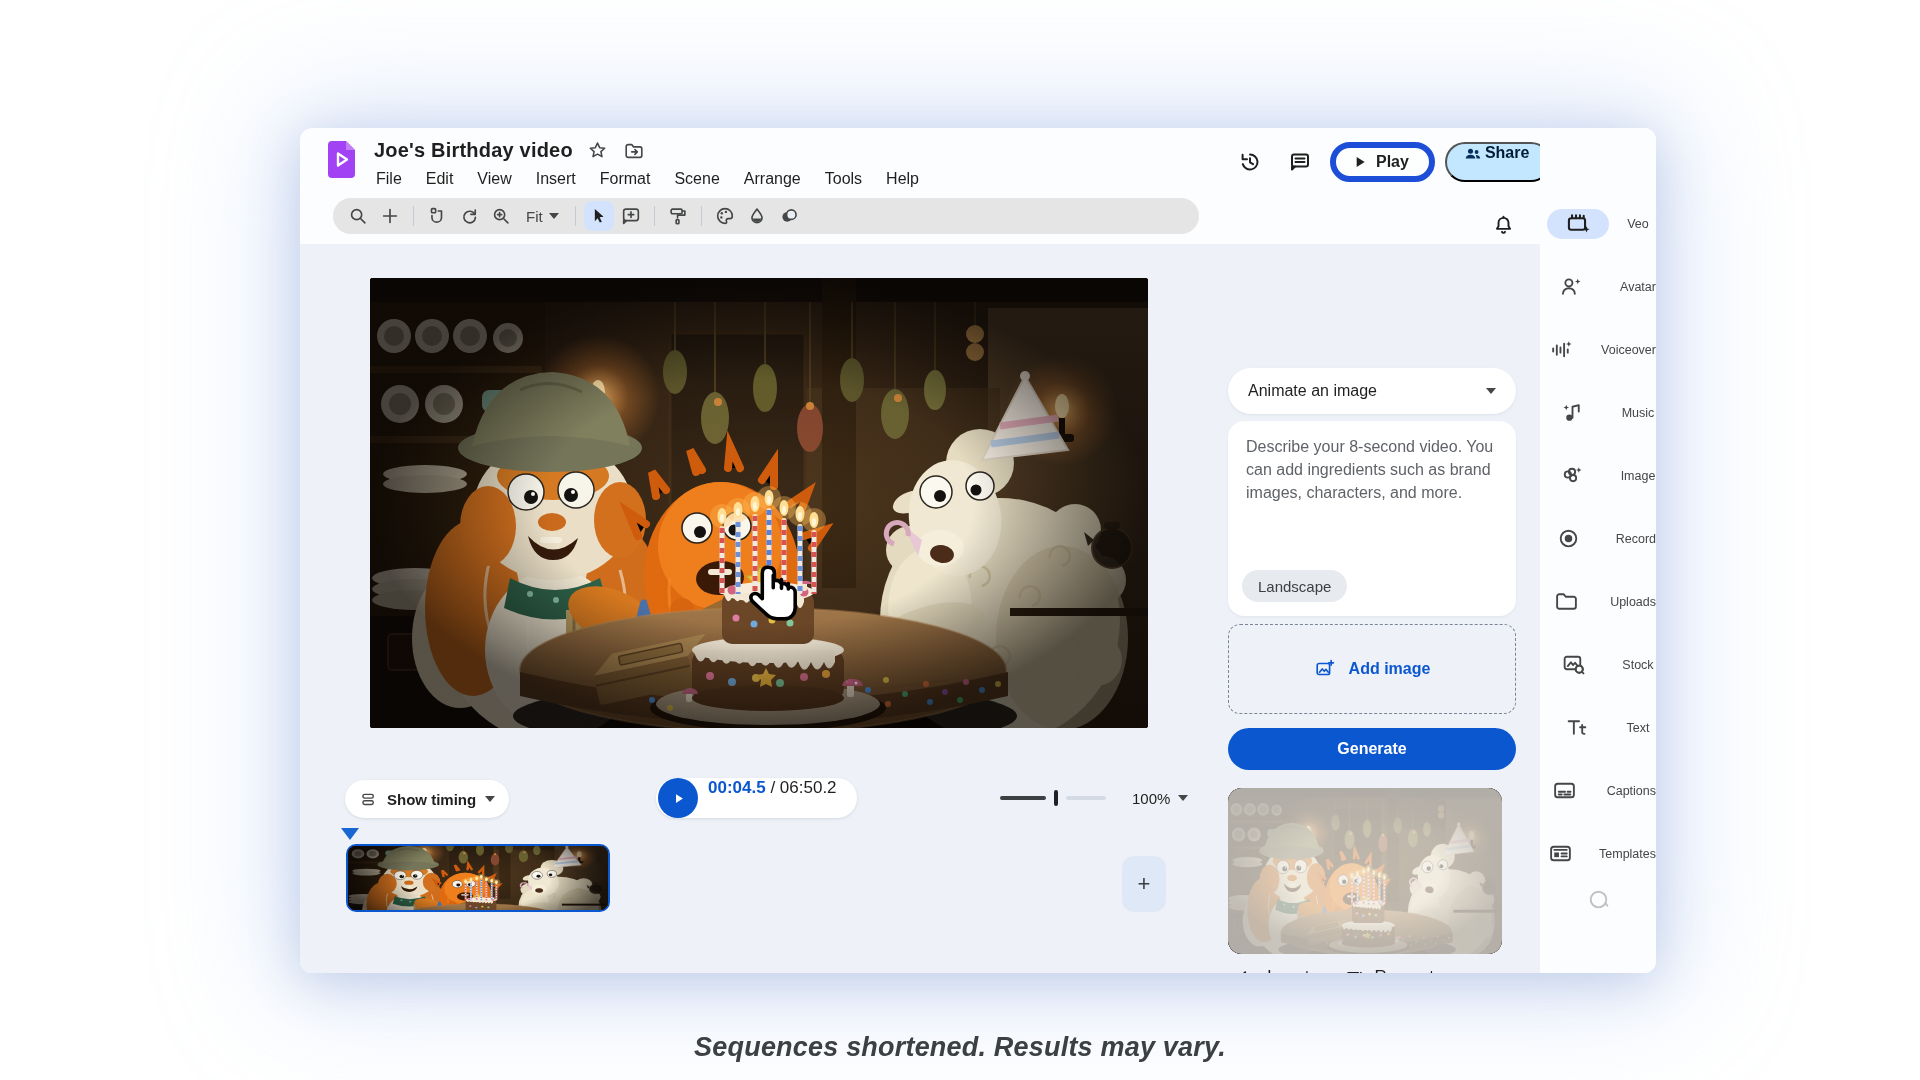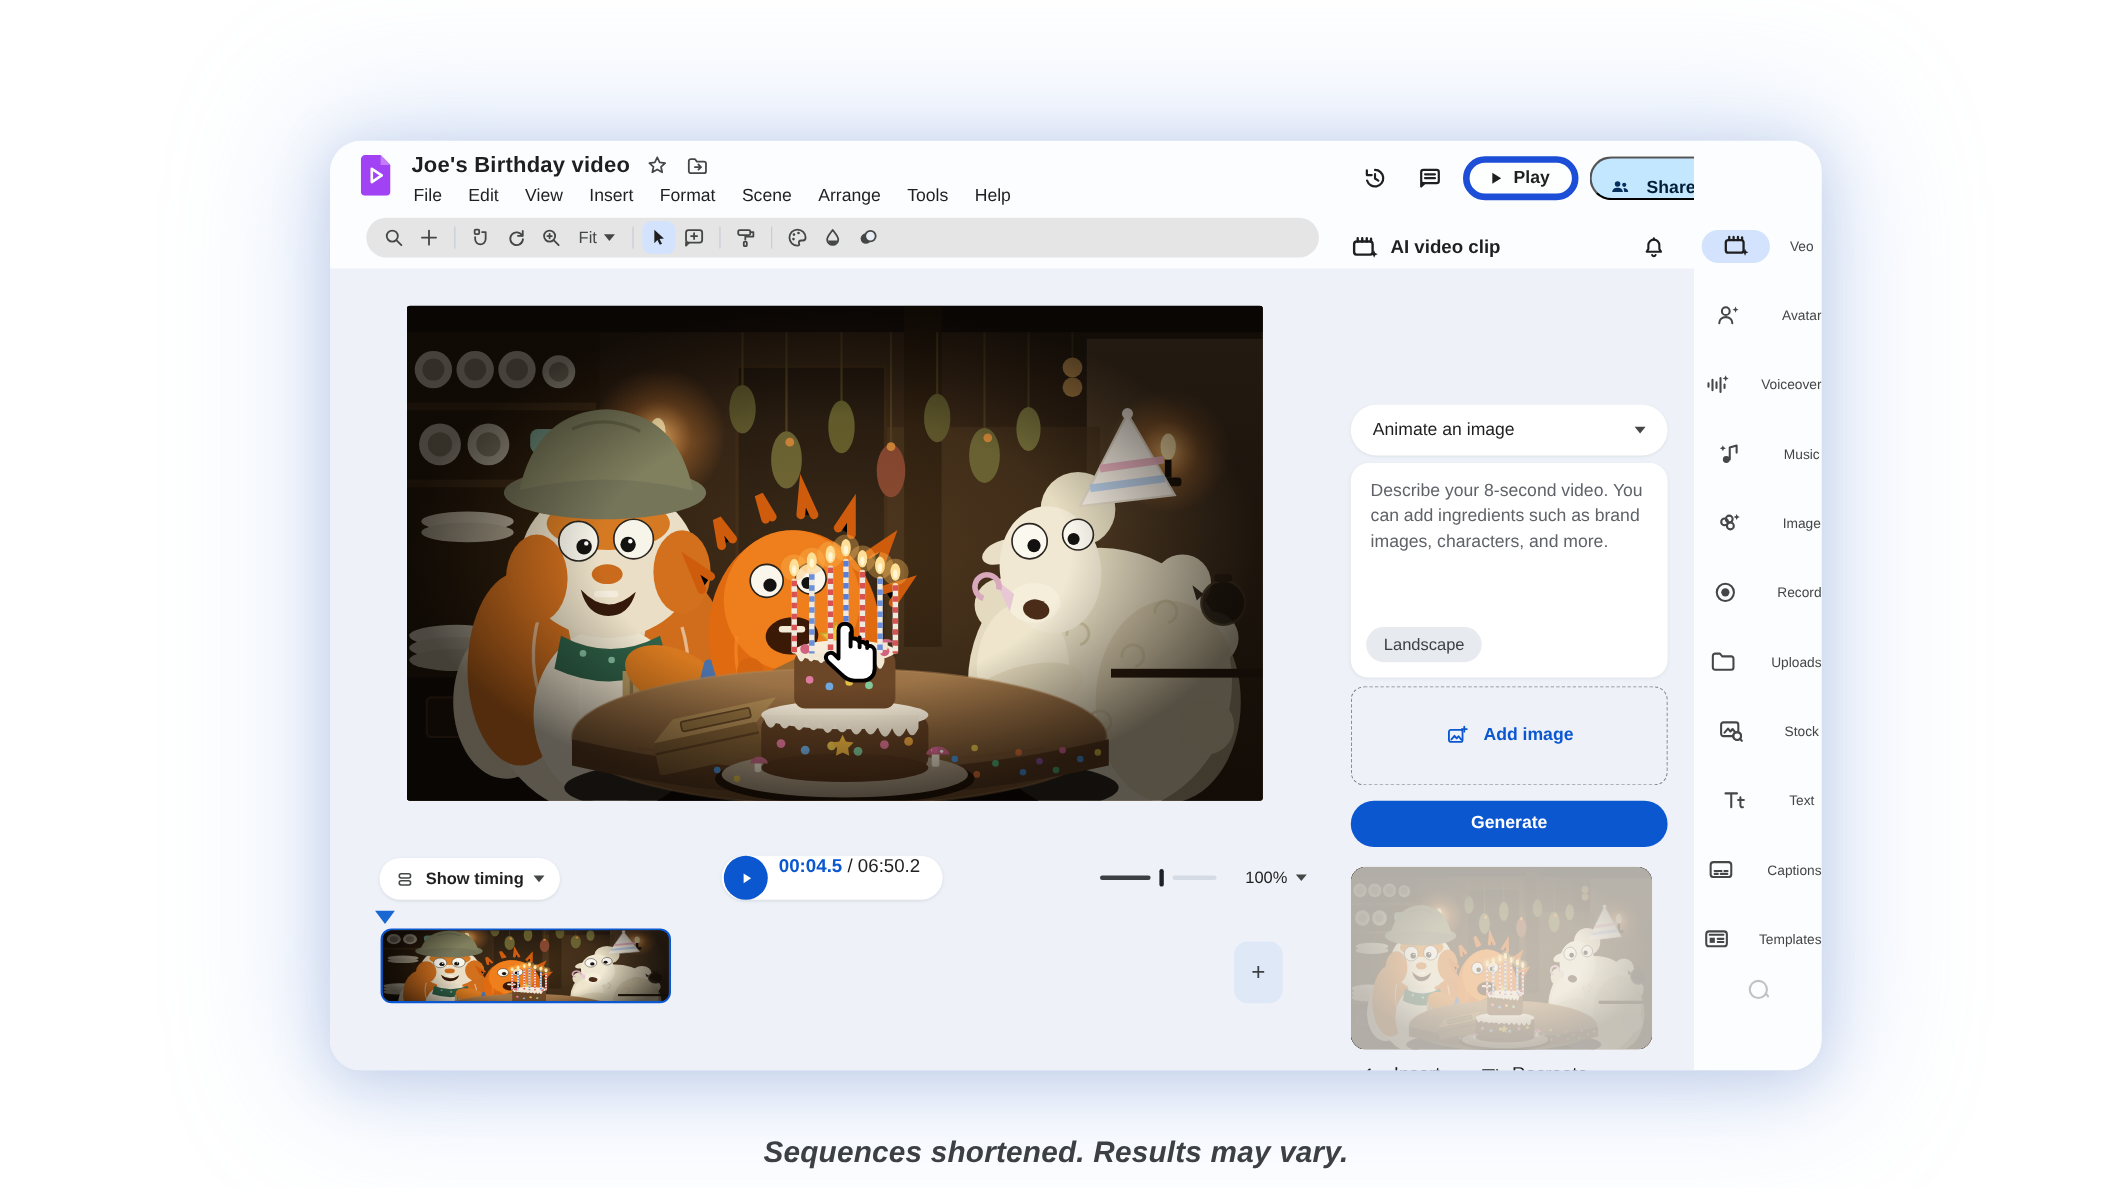--- a/index.html
+++ b/index.html
@@ -1,33 +1,33 @@
 <!DOCTYPE html>
 <html><head>
 <meta charset="utf-8">
 <style>
   html,body{margin:0;padding:0;width:1920px;height:1080px;background:#ffffff;overflow:hidden;
     font-family:"Liberation Sans","DejaVu Sans",sans-serif;-webkit-font-smoothing:antialiased;}
   .stagearea{position:relative;width:1920px;height:1080px;}
   
   .card{position:absolute;left:300px;top:128px;width:1356px;height:845px;background:#fcfdfe;
-    border-radius:28px;overflow:hidden;
+    border-radius:12px;overflow:hidden;
     box-shadow:0 8px 50px rgba(100,130,190,.30), 0 0 120px 24px rgba(160,190,240,.35);}
   
   .logo{position:absolute;left:28px;top:13px;width:27px;height:37px;}
   .title-row{position:absolute;left:74px;top:11px;display:flex;align-items:center;gap:14px;}
   .doc-title{font-size:20px;font-weight:700;color:#1f1f1f;letter-spacing:.2px;}
   .hdr-ico{width:22px;height:22px;display:flex;align-items:center;justify-content:center;cursor:pointer;}
   .menus{position:absolute;left:64px;top:39px;display:flex;}
   .menu-item{font-size:16px;color:#1f1f1f;padding:3px 12px;border-radius:6px;cursor:pointer;}
   .top-actions{position:absolute;left:930px;top:14px;display:flex;align-items:center;gap:10px;}
   .icon-btn{width:40px;height:40px;border-radius:50%;display:flex;align-items:center;justify-content:center;cursor:pointer;}
   .play-btn{display:flex;align-items:center;gap:8px;height:40px;padding:0 20px 0 16px;border:6px solid #1d4ed8;
     border-radius:20px;background:#fdfefe;font-size:16px;font-weight:700;color:#1f1f1f;cursor:pointer;}
-  .share-btn{display:flex;align-items:flex-end;gap:14px;height:40px;padding:0 20px 0 16px;border-radius:20px;
+  .share-btn{display:flex;align-items:flex-start;gap:2px;height:40px;padding:0 20px 0 16px;border-radius:20px;
     background:#c2e7ff;font-size:16px;font-weight:700;color:#001d35;cursor:pointer;}
   .avatar{width:37px;height:37px;border-radius:50%;overflow:hidden;position:relative;cursor:pointer;
     background:linear-gradient(180deg,#cdd6de 0%,#e8ecef 55%,#f2f4f5 100%);}
   .avatar .head{position:absolute;left:11px;top:5px;width:15px;height:16px;border-radius:50% 50% 45% 45%;background:#6d4430;}
   .avatar .coat{position:absolute;left:3px;top:18px;width:31px;height:20px;border-radius:10px 10px 0 0;background:#eef0f2;}
   .avatar .shirt{position:absolute;left:14px;top:20px;width:9px;height:12px;background:#b03a3a;}
   
   .toolbar{position:absolute;left:33px;top:70px;width:866px;height:36px;border-radius:18px;background:#e5e5e5;
     display:flex;align-items:center;padding:0 10px;box-sizing:border-box;gap:2px;}
   .tool{width:30px;height:30px;border-radius:8px;display:flex;align-items:center;justify-content:center;cursor:pointer;flex:0 0 auto;}
@@ -654,28 +654,20 @@
           <svg class="ib" width="22" height="22" viewBox="0 0 24 24">
               <path d="M4.5 7.5 h11 M4.5 11.5 h7"></path>
               <path d="M18.5 7.5 c2.2 4.6 -1.4 9 -5.6 9 h-5 m3 -3 l-3 3 3 3"></path>
             </svg>
           <span>Recreate</span>
         </span>
       </div>
 
     </div>
 
-    <div class="panel-h">
-      <svg class="ib" width="26" height="26" viewBox="0 0 24 24" stroke-width="1.7">
-          <rect x="2.8" y="7" width="15.5" height="11" rx="2.2"></rect>
-          <path d="M5.8 7 V4.2 M9.6 7 V4.2 M13.4 7 V4.2 M17 7 V4.6"></path>
-          <path d="M19.6 14.6 l.9 2.1 2.1.9 -2.1.9 -.9 2.1 -.9 -2.1 -2.1 -.9 2.1 -.9 z" fill="#1f1f1f" stroke="none"></path>
-        </svg>
-      <span class="t">AI video clip</span>
-    </div>
     <span class="bell">
       <svg class="ib" width="23" height="23" viewBox="0 0 24 24" stroke-width="1.7">
           <path d="M12 4 a5.2 5.2 0 0 1 5.2 5.2 v3.6 l1.6 2.7 H5.2 l1.6 -2.7 V9.2 A5.2 5.2 0 0 1 12 4 z"></path>
           <path d="M10.4 18.6 a1.7 1.7 0 0 0 3.2 0"></path>
           <path d="M12 4 V2.8"></path>
         </svg>
     </span>
 
     <div class="rail">
       <div class="rail-inner">

